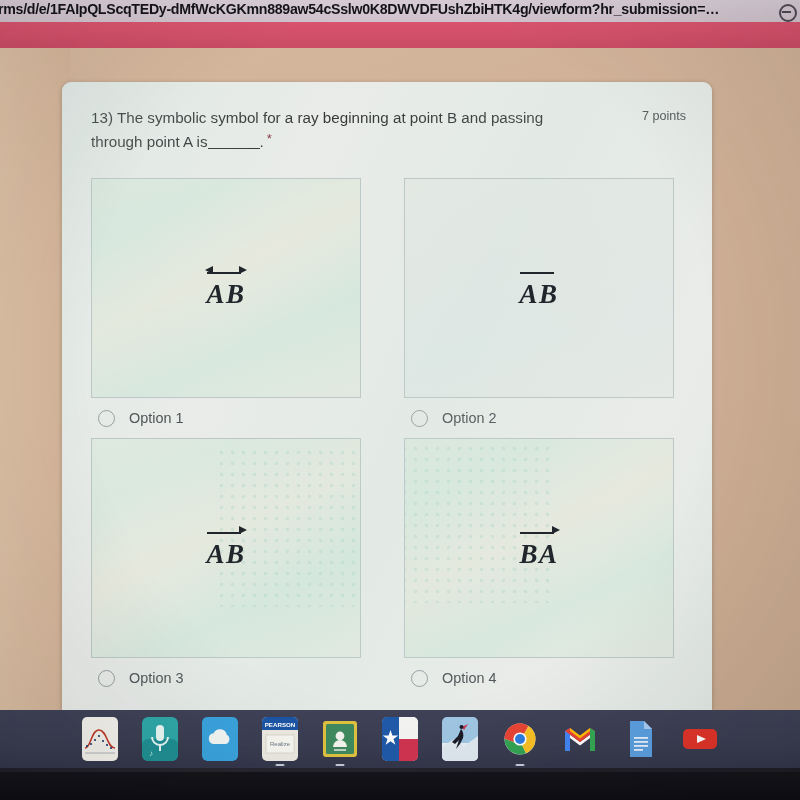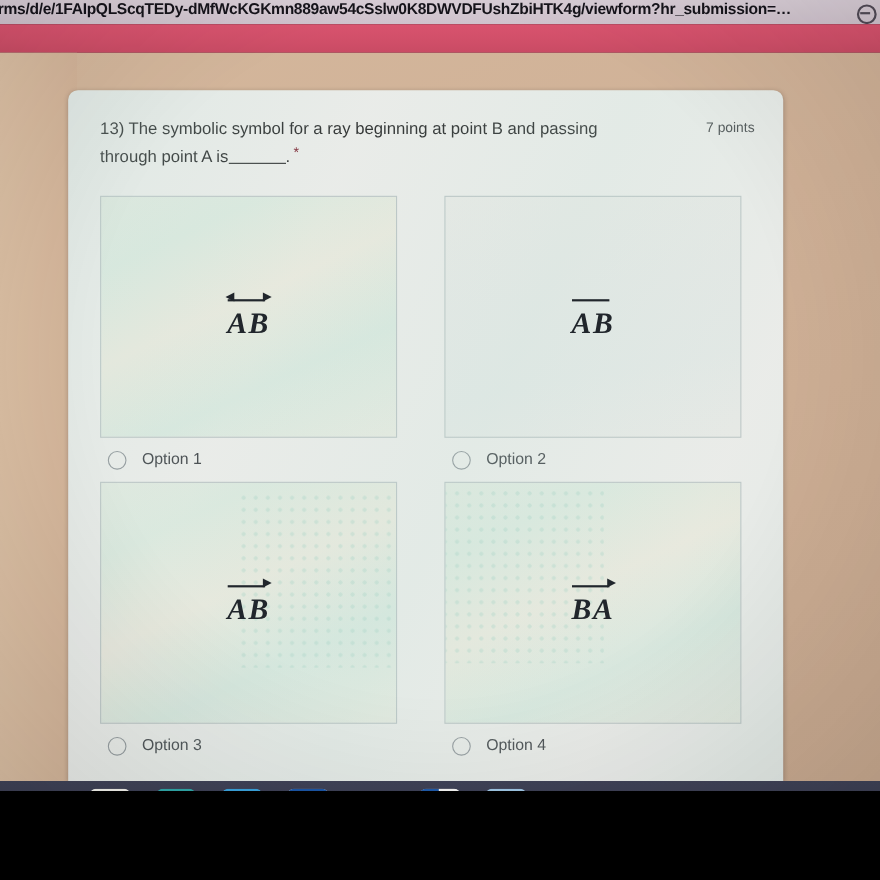--- a/index.html
+++ b/index.html
@@ -6,21 +6,21 @@
     margin: 0; padding: 0;
     width: 800px; height: 800px;
     overflow: hidden;
     font-family: "Liberation Sans", sans-serif;
     background: #000;
   }
 
   
   #photo {
     position: relative;
-    width: 800px; height: 719px;
+    width: 800px; height: 800px;
     background: #111;
     overflow: hidden;
   }
 
   
   .url-strip {
     position: absolute;
     left: 0; top: 0;
     width: 800px; height: 22px;
     background: linear-gradient(#d8cdd6, #cfc2cc);

